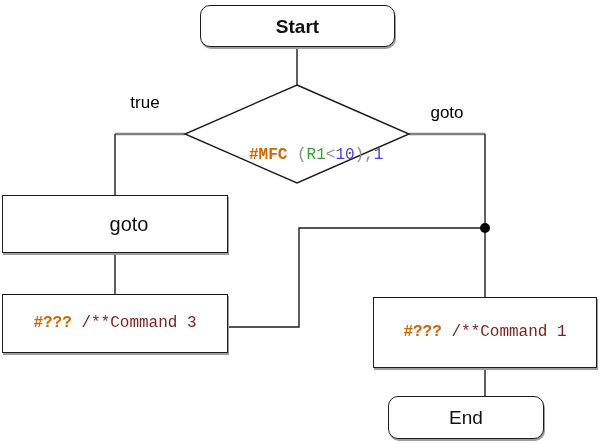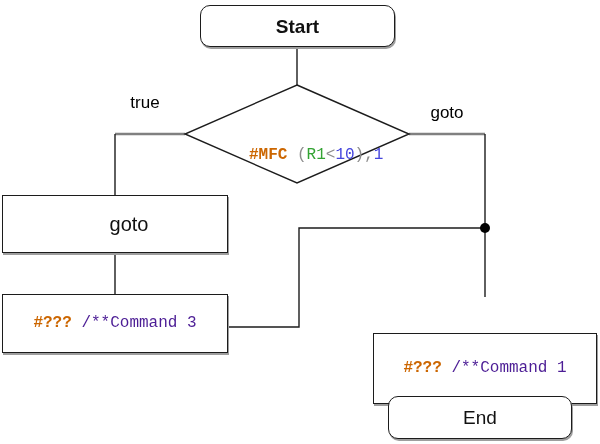--- a/index.html
+++ b/index.html
@@ -15,21 +15,21 @@
   }
   .rounded{border-radius:10px;}
   .terminal-label{font-size:19px;line-height:1;}
   .goto-title{font-size:20px;line-height:1.2;}
   .code{font-family:"Liberation Mono", monospace;font-size:16px;line-height:21px;white-space:pre;}
   .code span{white-space:pre;}
   .kw{color:#CC6600;font-weight:bold;}
   .pun{color:#8C8C8C;}
   .var{color:#33A333;}
   .num{color:#4545DD;}
-  .comment{color:#4c1d95;}
+  .comment{color:#7f1d1d;}
   .edge-label{
     position:absolute;width:80px;text-align:center;font-size:17px;line-height:1;color:#000;
   }
   .overlay-text{position:absolute;text-align:center;}
 </style>
 </head>
 <body>
 
 <div id="canvas">
 
@@ -61,21 +61,21 @@
   <div class="edge-label" style="left:407px;top:104px;">goto</div>
 
   <div class="node" style="left:2px;top:195px;width:226px;height:58px;padding-left:28px;">
     <span class="goto-title">goto</span>
   </div>
 
   <div class="node" style="left:2px;top:294px;width:226px;height:59px;">
     <span class="code"><span class="kw">#???</span><span class="comment"> /**Command 3</span></span>
   </div>
 
-  <div class="node" style="left:373px;top:297px;width:224px;height:71px;margin-top:36px;">
+  <div class="node" style="left:373px;top:297px;width:224px;height:71px;">
     <span class="code"><span class="kw">#???</span><span class="comment"> /**Command 1</span></span>
   </div>
 
-  <div class="node rounded" style="left:388px;top:396px;width:184px;height:43px;">
+  <div class="node rounded" style="left:388px;top:396px;width:156px;height:43px;">
     <span class="terminal-label">End</span>
   </div>
 
 </div>
 
 </body></html>

